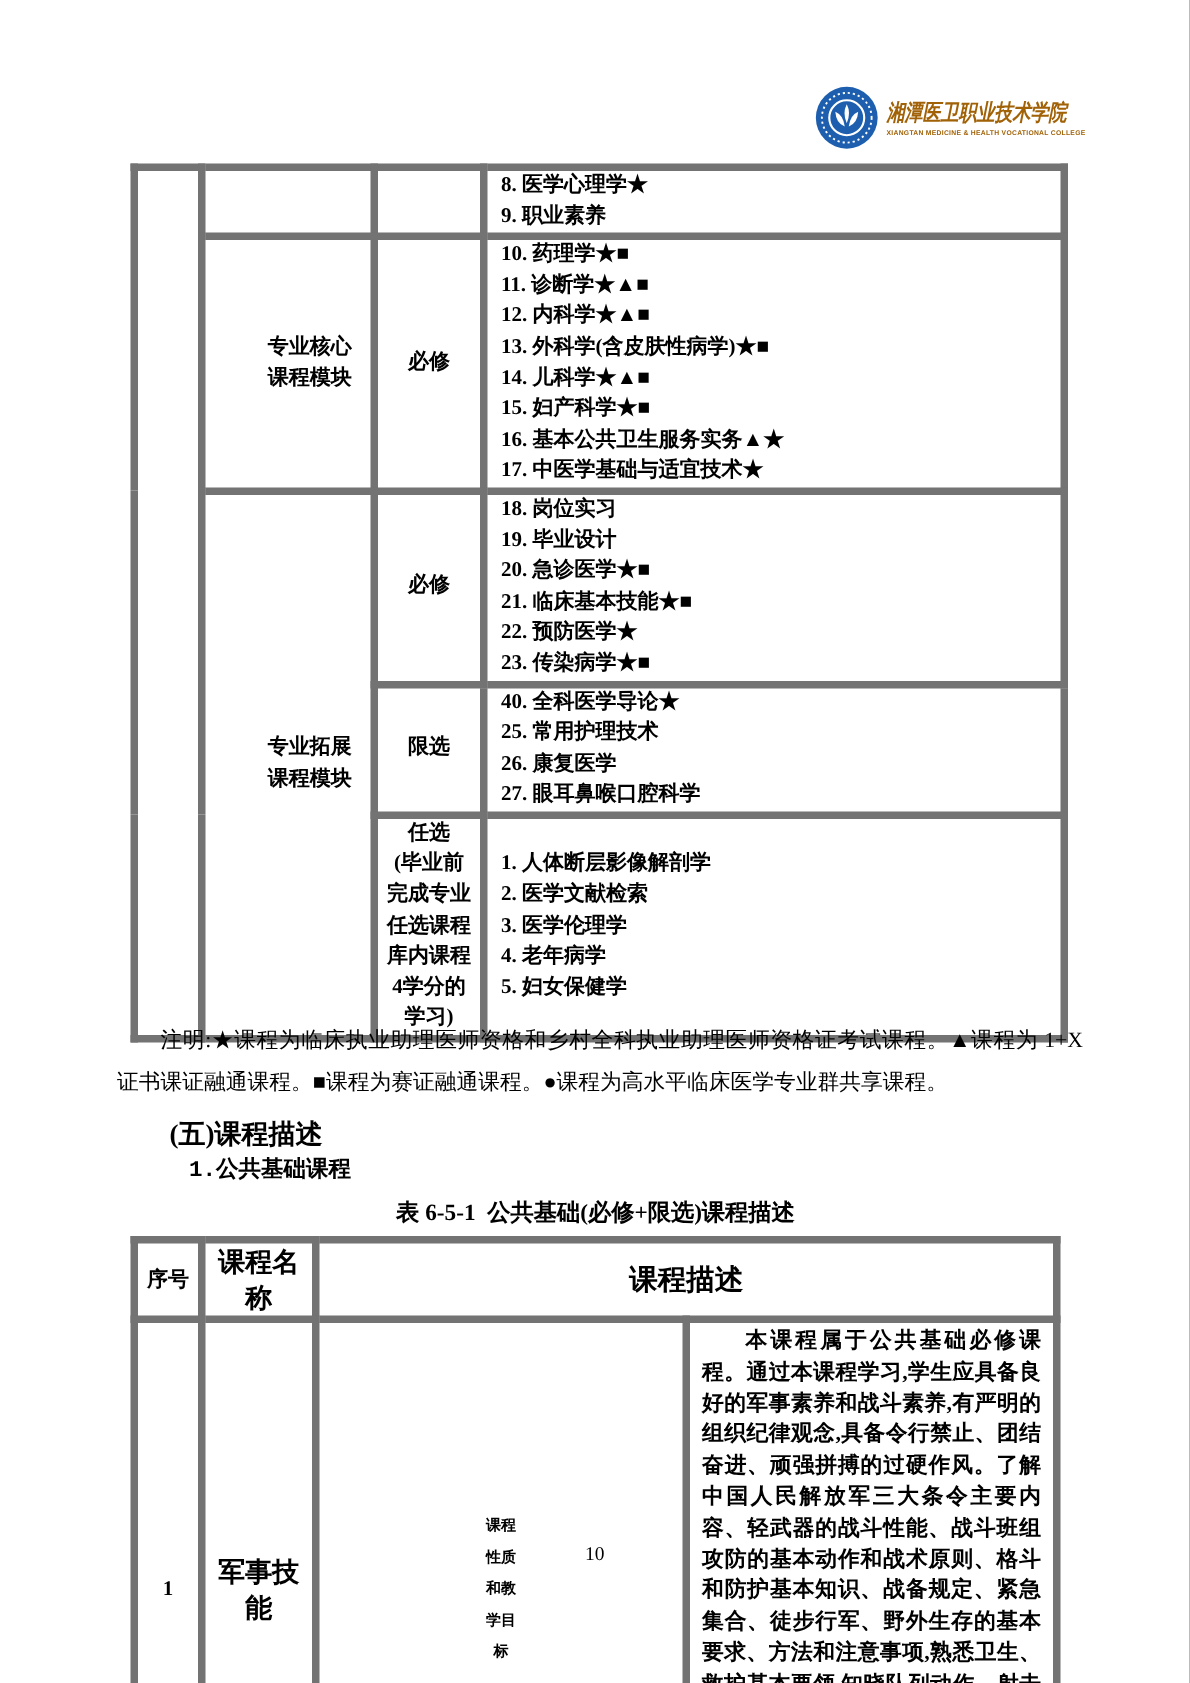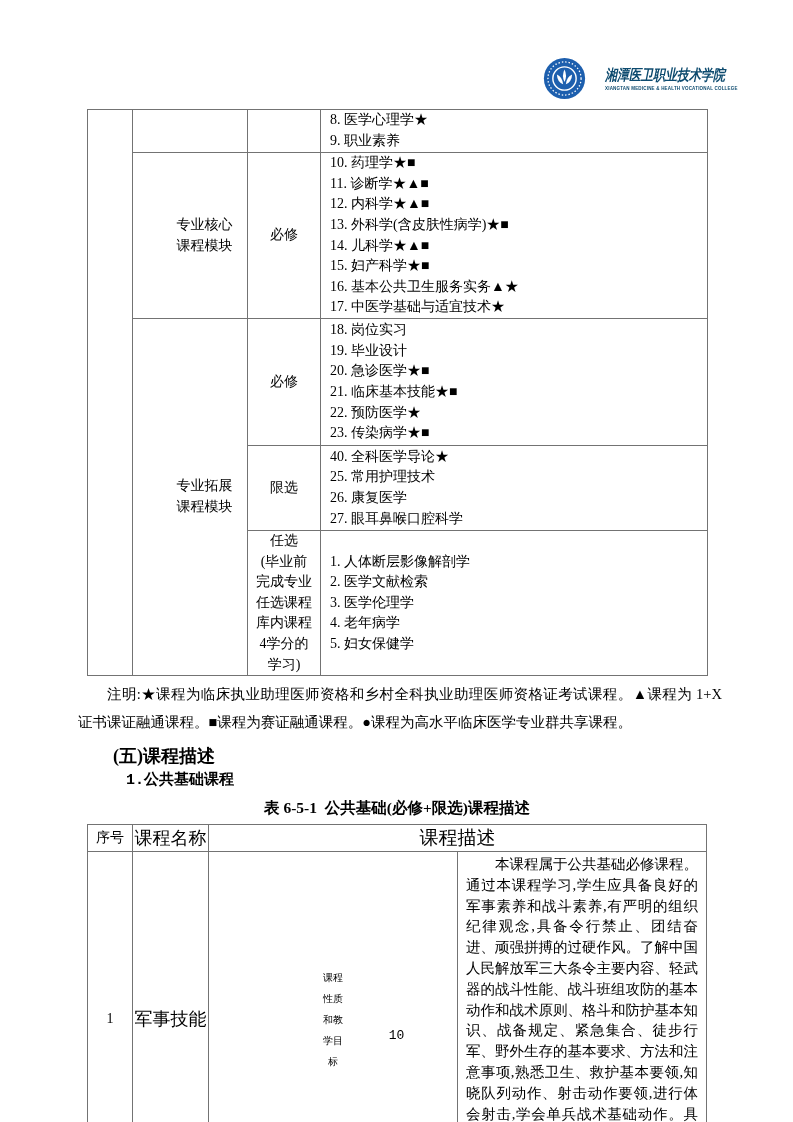--- a/index.html
+++ b/index.html
@@ -10,35 +10,35 @@
     background:#ffffff;
     margin:0 auto;
     font-family:"Liberation Serif","DejaVu Serif",serif;
     color:#000;
     overflow:hidden;
   }
 
   
   .logo { position:absolute; left:543px; top:57px; display:flex; align-items:center; }
   .logo-emblem { flex:0 0 auto; }
-  .logo-text { margin-left:19px; color:#0c4a6e; }
+  .logo-text { margin-left:5px; color:#a16207; }
   .logo-cn {
     font-size:15px; font-weight:bold; font-style:italic;
     white-space:nowrap; letter-spacing:0px;
     transform:scaleX(0.8); transform-origin:left center;
   }
   .logo-en {
     font-size:4.5px; font-weight:bold; letter-spacing:0.2px;
     white-space:nowrap; margin-top:1px;
     font-family:"Liberation Sans","DejaVu Sans",sans-serif;
   }
 
   
   table { border-collapse:collapse; table-layout:fixed; }
-  td, th { border:1px solid #737373; font-weight:normal; }
+  td, th { border:5px solid #737373; font-weight:bold; }
 
   .curriculum-table { position:absolute; left:87px; top:109px; width:620px; }
   .curriculum-table .col-outer { width:45px; }
   .curriculum-table .col-module { width:115px; text-align:center; vertical-align:middle; font-size:14px;padding-left:29px; }
   .curriculum-table .col-type { width:73px; text-align:center; vertical-align:middle; font-size:14px; }
   .curriculum-table .col-courses { width:387px; vertical-align:middle; }
   .cell-line { display:block; line-height:20.6px; font-size:14px; text-align:center; }
   .course-line { display:block; line-height:20.6px; font-size:14px; text-align:left; padding-left:9px; }
 
   .note {
@@ -57,21 +57,21 @@
   .desc-table th { font-size:19px; text-align:center; vertical-align:middle; }
   .desc-table .col-no { width:45px; text-align:center; vertical-align:middle; font-size:14px; }
   .desc-table .col-name { width:76px; text-align:center; vertical-align:middle; font-size:18px; }
   .desc-table .col-attr { width:46px; text-align:center; vertical-align:middle; }
   .attr-line { display:block; font-size:10px; line-height:21px; }
   .desc-table .col-desc { width:453px; vertical-align:top; padding:2px 8px 0 8px; }
   .desc-text { font-size:14.5px; line-height:20.8px; text-indent:2em; text-align:justify; }
 
   .page-number {
     position:absolute; left:0; top:1028px; width:100%;
-    text-align:center; font-size:13px;font-family:Liberation Mono, monospace;
+    text-align:center; font-size:13px;
   }
 </style>
 </head>
 <body>
 
 <div class="page">
 
   <div class="logo">
     <svg class="logo-emblem" width="43" height="43" viewBox="0 0 48 48">
       <circle cx="24" cy="24" r="23" fill="#1d5fae"></circle>

